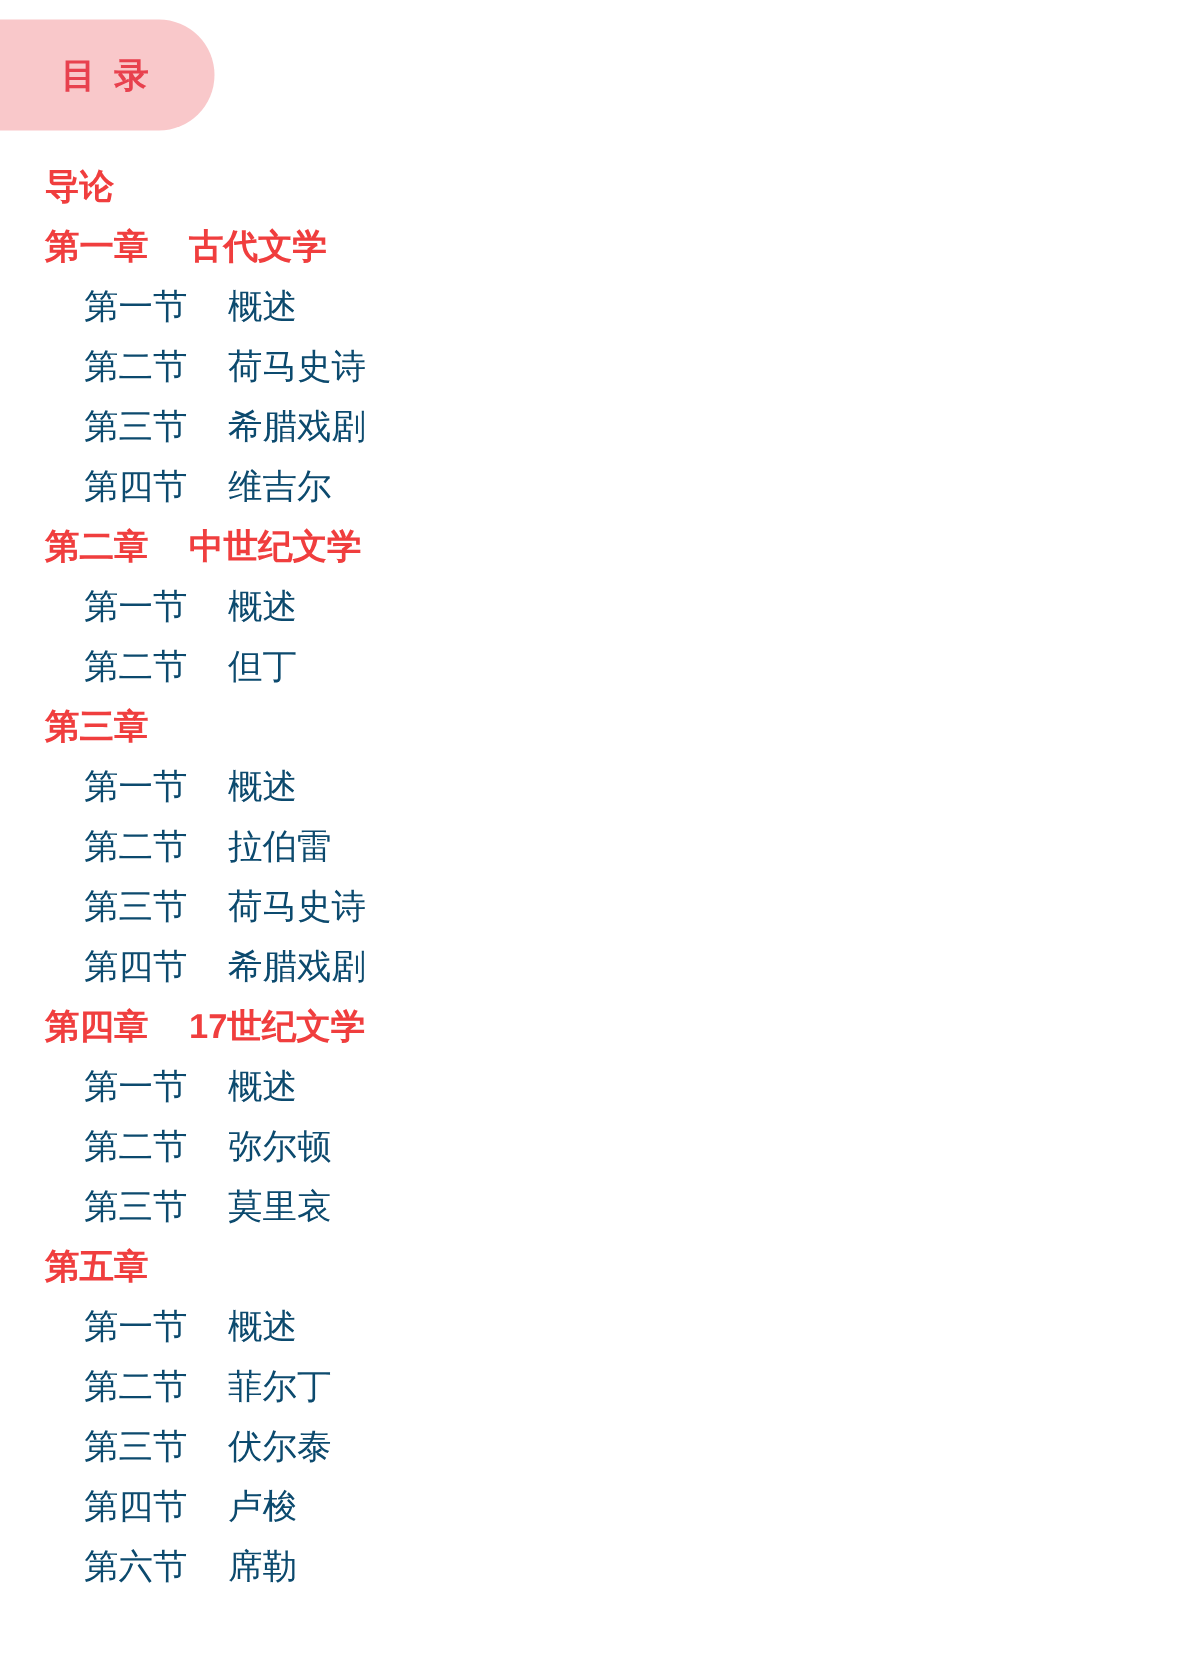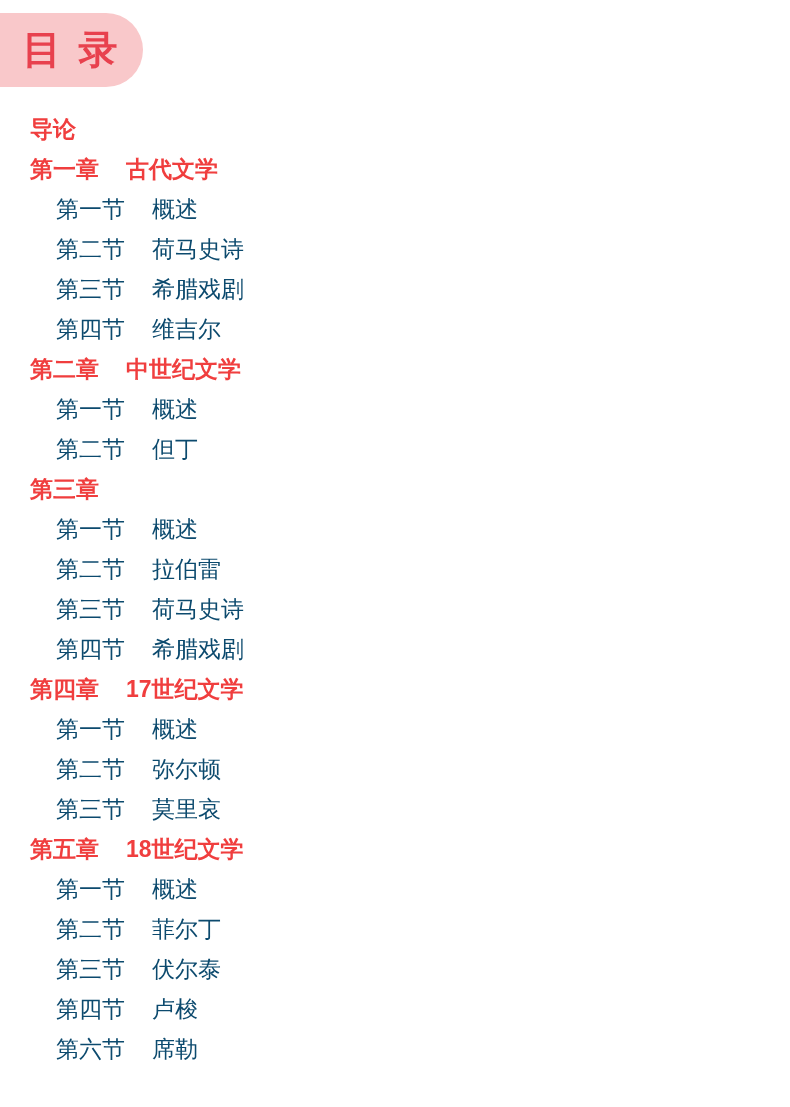--- a/index.html
+++ b/index.html
@@ -20,34 +20,33 @@
     left: 0;
     top: 13px;
     width: 143px;
     height: 74px;
     background: #f9c8ca;
     border-radius: 0 37px 37px 0;
     display: flex;
     align-items: center;
     justify-content: center;
     color: #e8414e;
-    font-size: 39px;
+    font-size: 23px;
     font-weight: bold;
     letter-spacing: 3px;
   }
   .toc-list {
     position: absolute;
     left: 30px;
     top: 109px;
     right: 20px;
   }
   .row {
     height: 40px;
     display: flex;
-    align-items: center;
     font-size: 23px;
     cursor: pointer;
     white-space: nowrap;
   }
   .row.chapter {
     color: #f03e3e;
     font-weight: bold;
   }
   .row.section {
     color: #0c4a6e;
@@ -131,21 +130,20 @@
   <div class="row section">
     <span class="lbl">第二节</span>
     <span class="ttl">弥尔顿</span>
   </div>
   <div class="row section">
     <span class="lbl">第三节</span>
     <span class="ttl">莫里哀</span>
   </div>
   <div class="row chapter">
     <span class="lbl">第五章</span>
-    <span class="ttl">18世纪文学</span>
   </div>
   <div class="row section">
     <span class="lbl">第一节</span>
     <span class="ttl">概述</span>
   </div>
   <div class="row section">
     <span class="lbl">第二节</span>
     <span class="ttl">菲尔丁</span>
   </div>
   <div class="row section">

